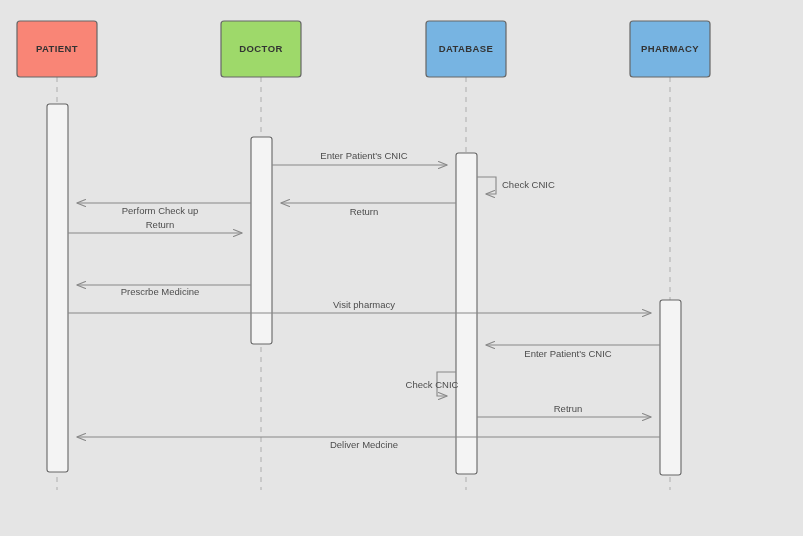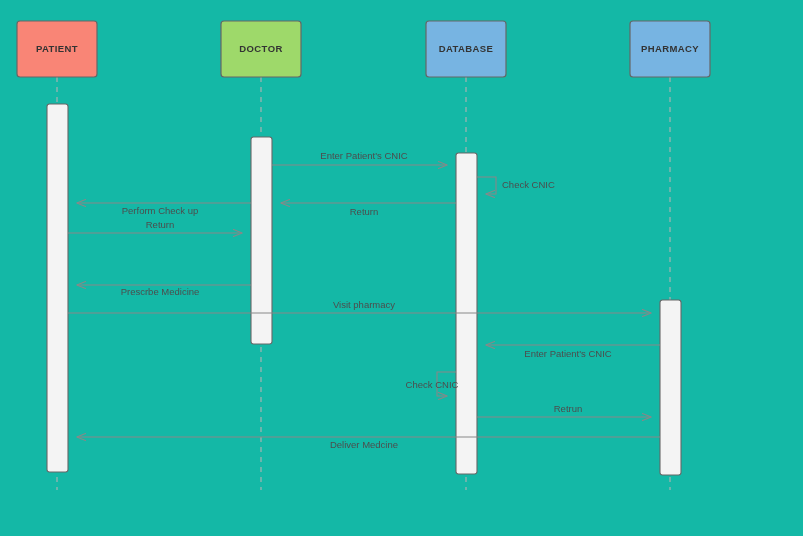--- a/index.html
+++ b/index.html
@@ -9,21 +9,21 @@
     background: #ffffff;
   }
   body {
     font-family: "Liberation Sans", sans-serif;
     -webkit-font-smoothing: antialiased;
   }
   #canvas {
     position: relative;
     width: 803px;
     height: 536px;
-    background: #14b8a6;
+    background: #e5e5e5;
     overflow: hidden;
   }
   svg#diagram {
     position: absolute;
     left: 0;
     top: 0;
     width: 803px;
     height: 536px;
     display: block;
   }

